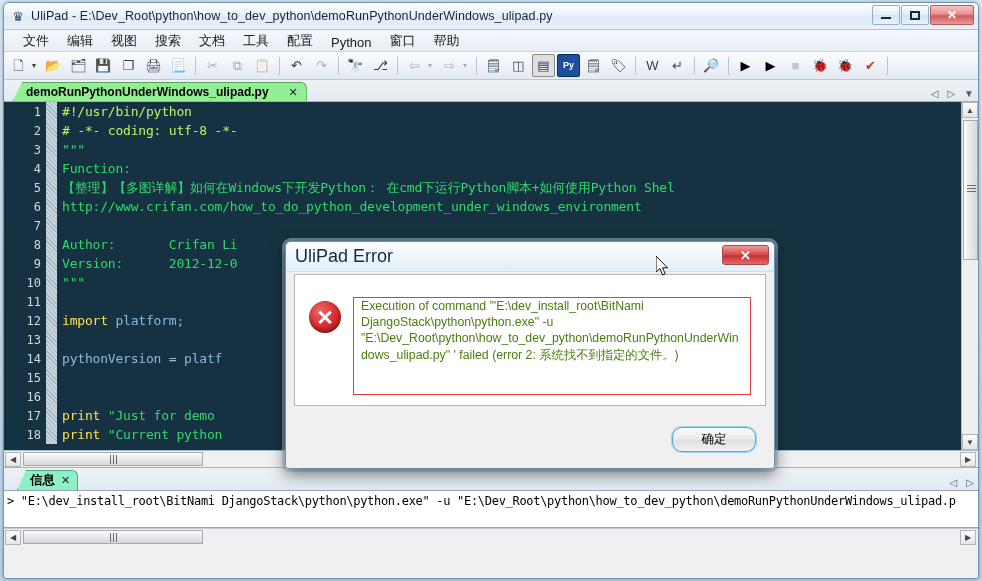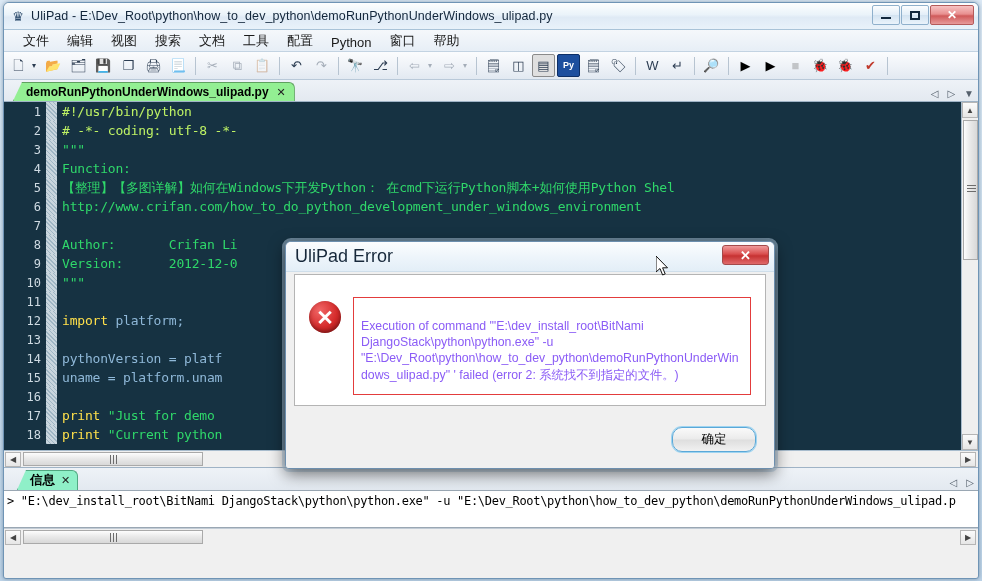--- a/index.html
+++ b/index.html
@@ -126,21 +126,21 @@
     display: flex; align-items: flex-end;
     padding-left: 18px;
   }
   .tab {
     height: 19px;
     background: #93ef93;
     border: 1px solid #5fa05f;
     border-bottom: none;
     border-radius: 0 6px 0 0;
     padding: 0 8px 0 12px;
-    display: flex; align-items: center; gap: 8px;
+    display: flex; align-items: center; gap: 20px;
     font-size: 12px; font-weight: bold; color: #000;
     position: relative;
     clip-path: polygon(9px 0, 100% 0, 100% 100%, 0 100%);
     margin-left: -9px;
   }
   .tab-close { font-size: 11px; color:#222; font-weight: normal; }
   .tab-nav {
     position: absolute; right: 4px; bottom: 2px;
     display: flex; align-items: center; gap: 9px;
     font-size: 10px; color:#55606c;
@@ -363,23 +363,23 @@
     border-radius: 50%;
     background: radial-gradient(circle at 34% 30%, #f06767 0%, #d52b2b 55%, #9c1414 100%);
     display: flex; align-items: center; justify-content: center;
     color: #fff; font-size: 21px; font-weight: bold; line-height: 1;
     box-shadow: inset 0 -2px 4px rgba(0,0,0,.35);
     margin-top: 4px;
   }
   .err-msg {
     flex: 1;
     border: 1px solid #e33c3c;
-    padding: 20px 6px 6px 7px;
+    padding: 0 6px 6px 7px;
     font-size: 12.3px;
-    color: #8b5cf6;
+    color: #4d7c0f;
     line-height: 1.32;
     white-space: pre-wrap;
     word-break: break-word;
   }
   .dlg-footer {
     position: absolute;
     left: 0; right: 0; bottom: 0;
     height: 58px;
     background: #f0f0f0;
     display: flex; align-items: center; justify-content: flex-end;
@@ -563,21 +563,20 @@
             <div class="code-text"><span class="c-green"></span></div>
           </div>
           <div class="code-line">
             <div class="lineno">14</div>
             <div class="fold"></div>
             <div class="code-text"><span class="c-plain">pythonVersion = platf</span></div>
           </div>
           <div class="code-line">
             <div class="lineno">15</div>
             <div class="fold"></div>
-            <div class="code-text"><span class="c-plain">uname = platform.unam</span></div>
           </div>
           <div class="code-line">
             <div class="lineno">16</div>
             <div class="fold"></div>
             <div class="code-text"><span class="c-green"></span></div>
           </div>
           <div class="code-line">
             <div class="lineno">17</div>
             <div class="fold"></div>
             <div class="code-text"><span class="c-kw">print </span><span class="c-string">"Just for demo</span></div>

